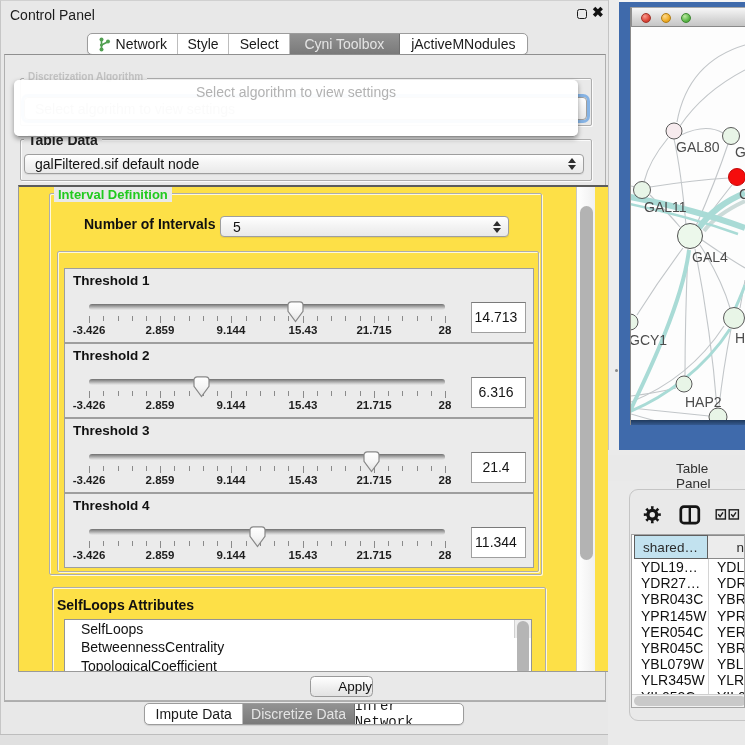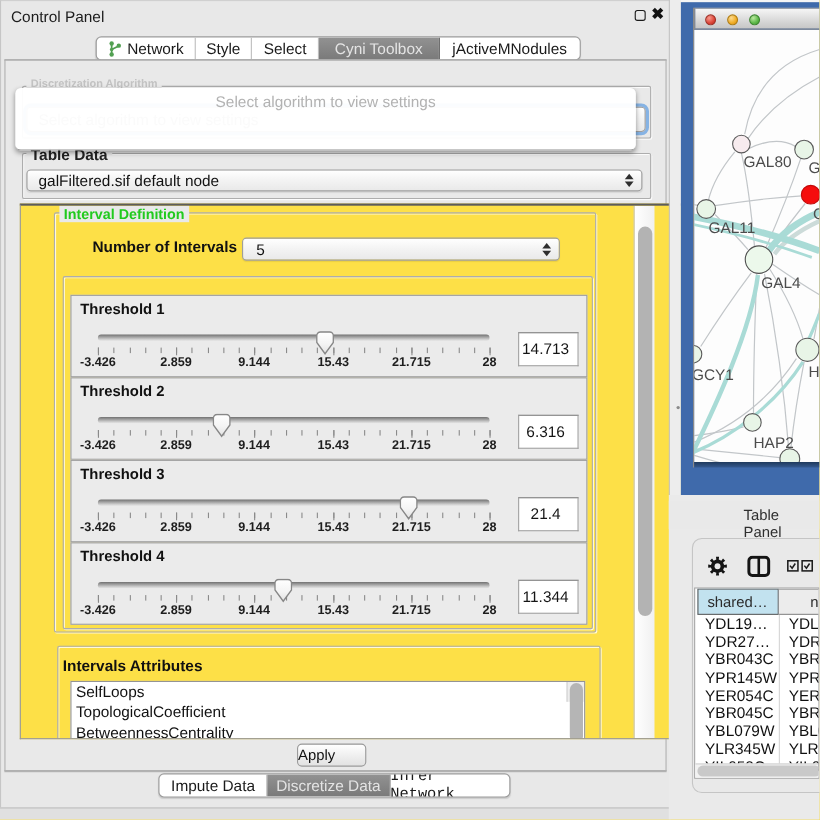--- a/index.html
+++ b/index.html
@@ -34,25 +34,25 @@
 .tbox .track { position:absolute; left:24px; top:35px; width:356px; height:6px; border-radius:3px;
   background:linear-gradient(#6f6f6f,#9c9c9c 35%,#cfcfcf 75%,#e9e9e9); }
 .tbox i { position:absolute; top:47px; height:4.5px; width:1px; background:#8a8a8a; }
 .tbox b { position:absolute; top:47px; height:7px; width:1px; background:#8a8a8a; }
 .vbox { position:absolute; left:406px; top:33px; width:55px; height:31px; background:#fff; border:1px solid #9f9f9f;
   border-top-color:#7a7a7a; font-size:14px; color:#151515; text-align:center; line-height:29px; padding-right:5px; }
 .thumb { position:absolute; top:31.5px; }
 .tl { position:absolute; top:55px; width:64px; text-align:center; font-size:11.5px; font-weight:bold; color:#1d1d1d; }
 #attrlist { position:absolute; left:45px; top:432px; width:468px; height:55px; background:#fff;
   border:1px solid #949494; font-size:14px; color:#111; overflow:hidden; }
-#attrlist div { height:18.4px; line-height:18.4px; padding-left:4px; }
+#attrlist div { height:18.4px; line-height:18.4px; padding-left:16px; }
 #lsb { position:absolute; right:0; top:0; width:16px; height:55px; background:#ededed; border-left:1px solid #d0d0d0; }
 #lsb:before { content:""; position:absolute; left:1.5px; top:1px; width:12px; height:54px; border-radius:6px; background:#b5b5b5; }
 .btn { position:absolute; background:linear-gradient(#ffffff,#ededed 60%,#e2e2e2); border:1px solid #9a9a9a;
-  border-radius:4.5px; font-size:13.5px; color:#111; text-align:left; }
+  border-radius:4.5px; font-size:13.5px; color:#111; text-align:right;margin-left:40px; }
 #popup { position:absolute; left:14px; top:80px; width:564px; height:57px; background:rgba(255,255,255,0.96);
   border-radius:5px; border-bottom:1px solid #8f8f8f; box-shadow:0 2px 5px rgba(0,0,0,0.38); font-size:14px; }
 #popup .i1 { position:absolute; top:4px; width:100%; text-align:center; color:#b2b2b2; }
 #popup .i2 { position:absolute; top:21px; left:3px; font-weight:bold; color:#000; }
 #popup .i3 { position:absolute; top:38px; left:3px; color:#000; }
 #divider { position:absolute; left:609px; top:0; width:10px; height:450px; background:#ededed; }
 #blueframe { position:absolute; left:619px; top:2px; width:126px; height:448px; background:#3f6aab; }
 #nettb { position:absolute; left:631px; top:7px; width:114px; height:20px;
   background:linear-gradient(#f6f6f6,#d3d3d3 70%,#c6c6c6); border-left:1px solid #8e8e8e; border-top:1px solid #a8a8a8; border-bottom:1px solid #8a8a8a; }
 .tlight { position:absolute; top:5px; width:10px; height:10px; border-radius:50%; }
@@ -296,25 +296,25 @@
       <span class="tl" style="left:206px">15.43</span>
       <span class="tl" style="left:277px">21.715</span>
       <span class="tl" style="left:348px">28</span>
  <svg class="thumb" style="left:184px" width="17" height="23" viewBox="0 0 17 23">
    <path d="M4.3 0.8 h8.4 a3.3 3.3 0 0 1 3.3 3.3 v6.2 L8.5 20.6 L1 10.3 v-6.2 a3.3 3.3 0 0 1 3.3 -3.3 Z" fill="url(#thg)" stroke="#878787" stroke-width="1.2"></path>
  </svg>
  <div class="vbox">11.344</div>
 </div>
 
   <div class="group" style="left:33px; top:400px; width:494px; height:120px;"></div>
-  <div class="abs" style="left:38px; top:410px; font-size:14px; font-weight:bold; color:#111;">Intervals Attributes</div>
+  <div class="abs" style="left:38px; top:410px; font-size:14px; font-weight:bold; color:#111;">SelfLoops Attributes</div>
   <div id="attrlist">
     <div>SelfLoops</div>
+      <div>BetweennessCentrality</div>
       <div>TopologicalCoefficient</div>
-      <div>BetweennessCentrality</div>
     <div id="lsb"></div>
   </div>
   <div id="vsb">
       <div class="th"></div>
     </div>
 </div>
 
 <div class="btn" style="left:270px; top:676px; width:63px; height:21px; line-height:19px;">Apply</div>
 <div class="abs" style="left:4px; top:701px; width:602px; height:1px; background:#adadad;"></div>
 <div class="seg" style="left:144px; top:703px; width:320px;">

